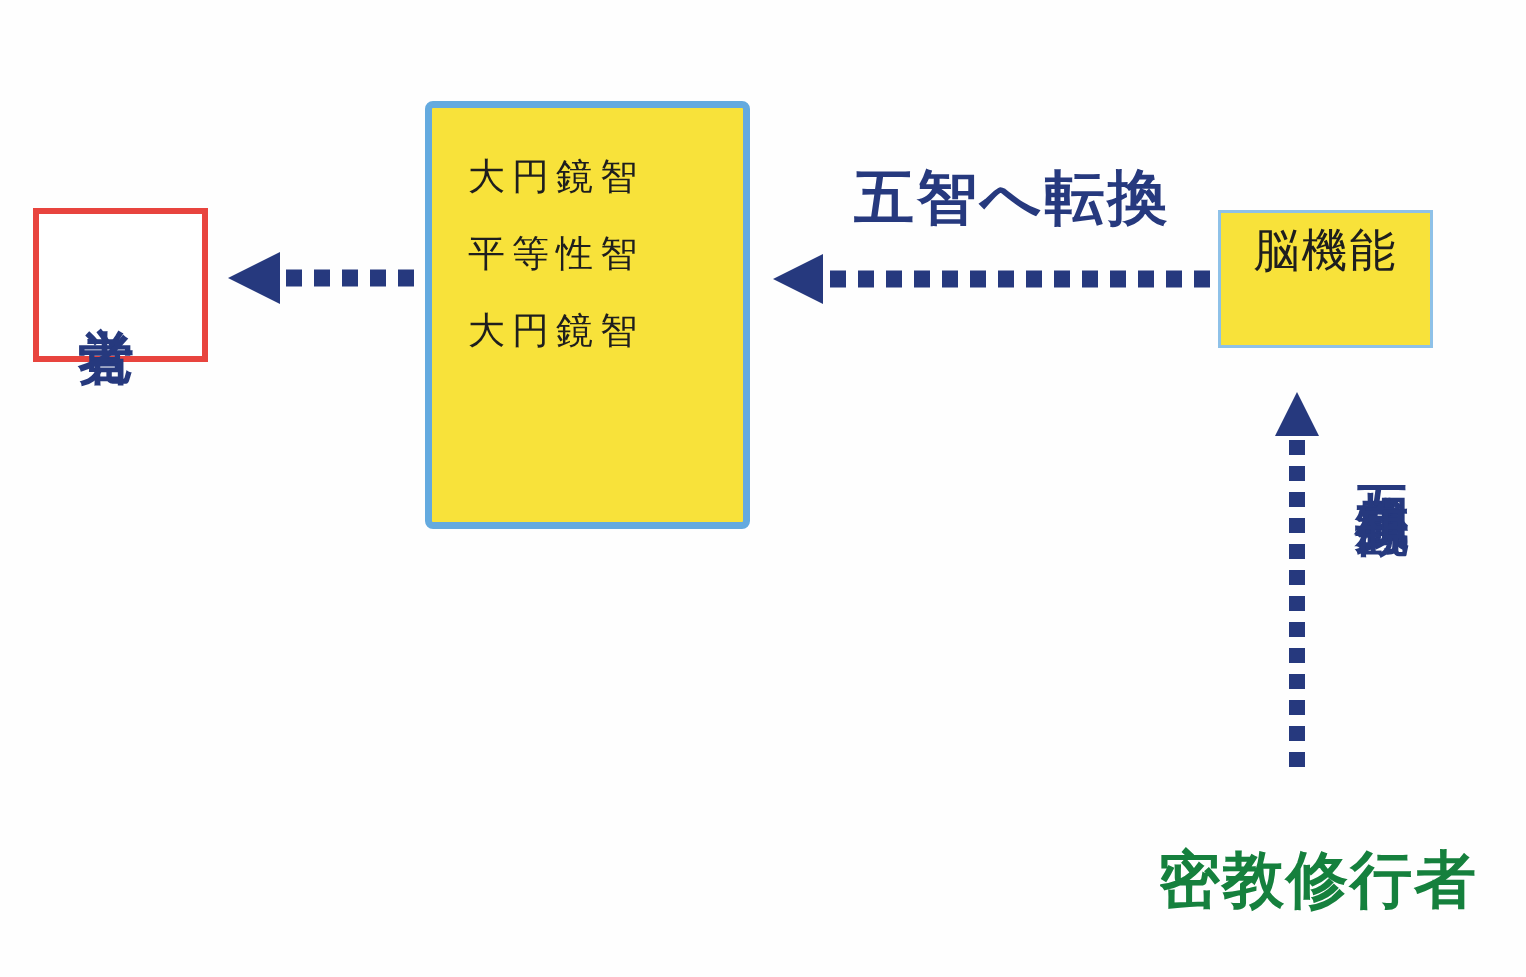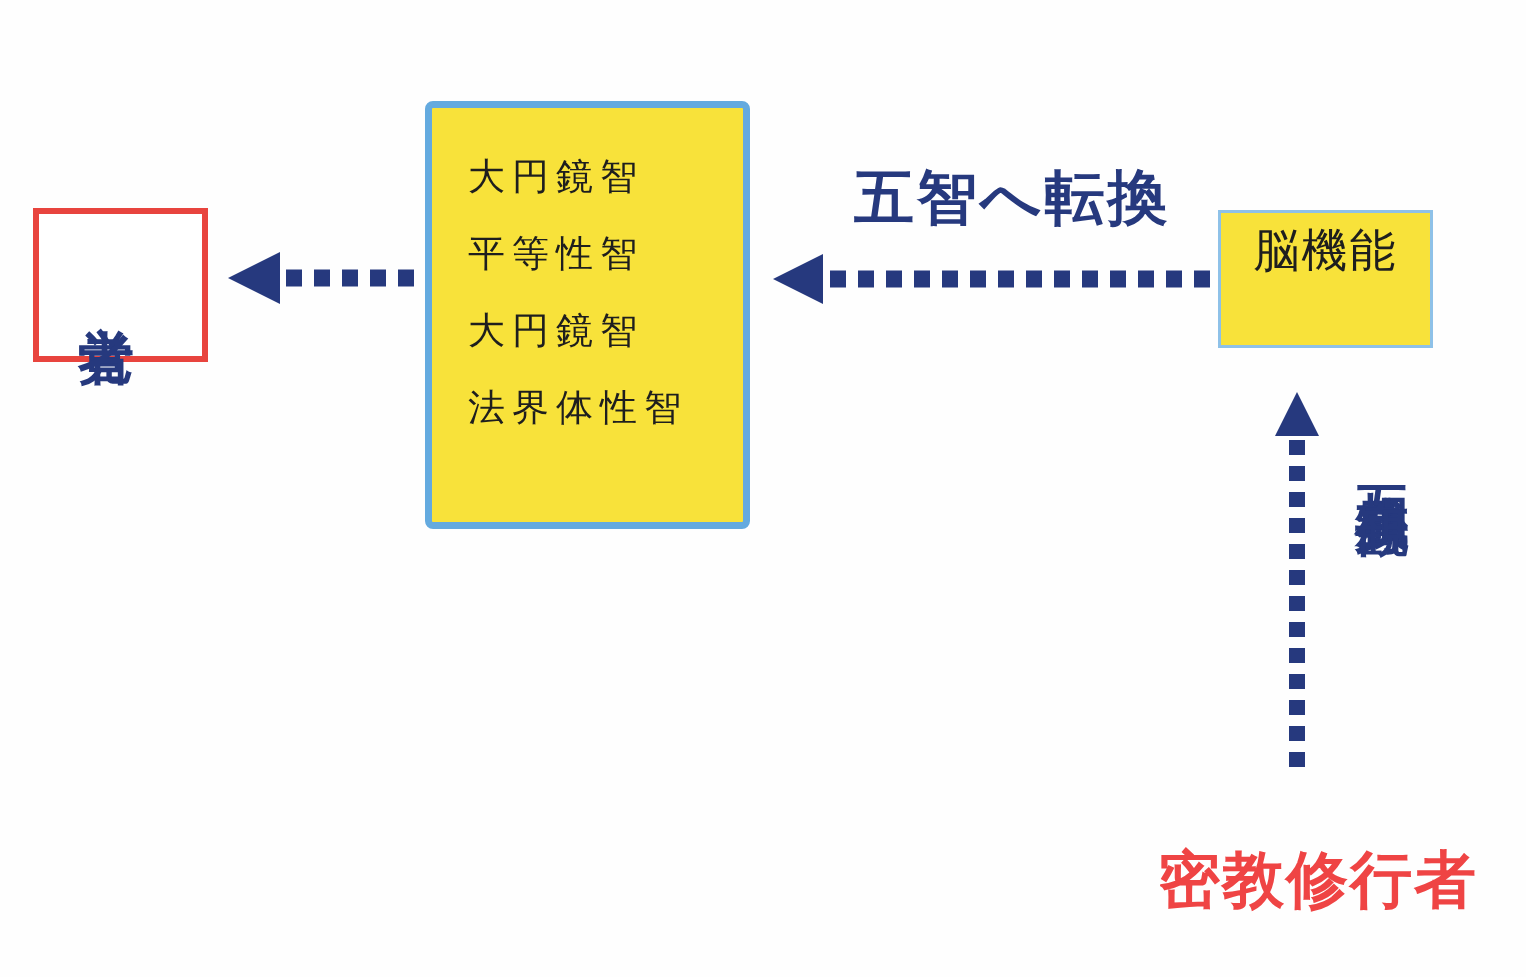--- a/index.html
+++ b/index.html
@@ -89,21 +89,21 @@
     font-weight: bold;
     color: #26397e;
     letter-spacing: 5px;
     line-height: 1;
   }
   .label-practitioner {
     position: absolute;
     left: 1158px; top: 838px;
     font-size: 62px;
     font-weight: bold;
-    color: #ef4444;
+    color: #15803d;
     letter-spacing: 2px;
     white-space: nowrap;
   }
   .arrow-layer {
     position: absolute;
     left: 0; top: 0;
     width: 1526px; height: 977px;
     pointer-events: none;
   }
 </style>
@@ -113,21 +113,20 @@
 <div class="canvas">
 
   <div class="box-enlightened">
     <div class="vtext">覚者</div>
   </div>
 
   <div class="box-five">
     <div class="line">大円鏡智</div>
     <div class="line">平等性智</div>
     <div class="line">大円鏡智</div>
-    <div class="line">法界体性智</div>
   </div>
 
   <div class="box-brain">
     <div class="label">脳機能</div>
   </div>
 
   <div class="label-conversion">五智へ転換</div>
 
   <div class="label-fivestage">五相成身観</div>
 

